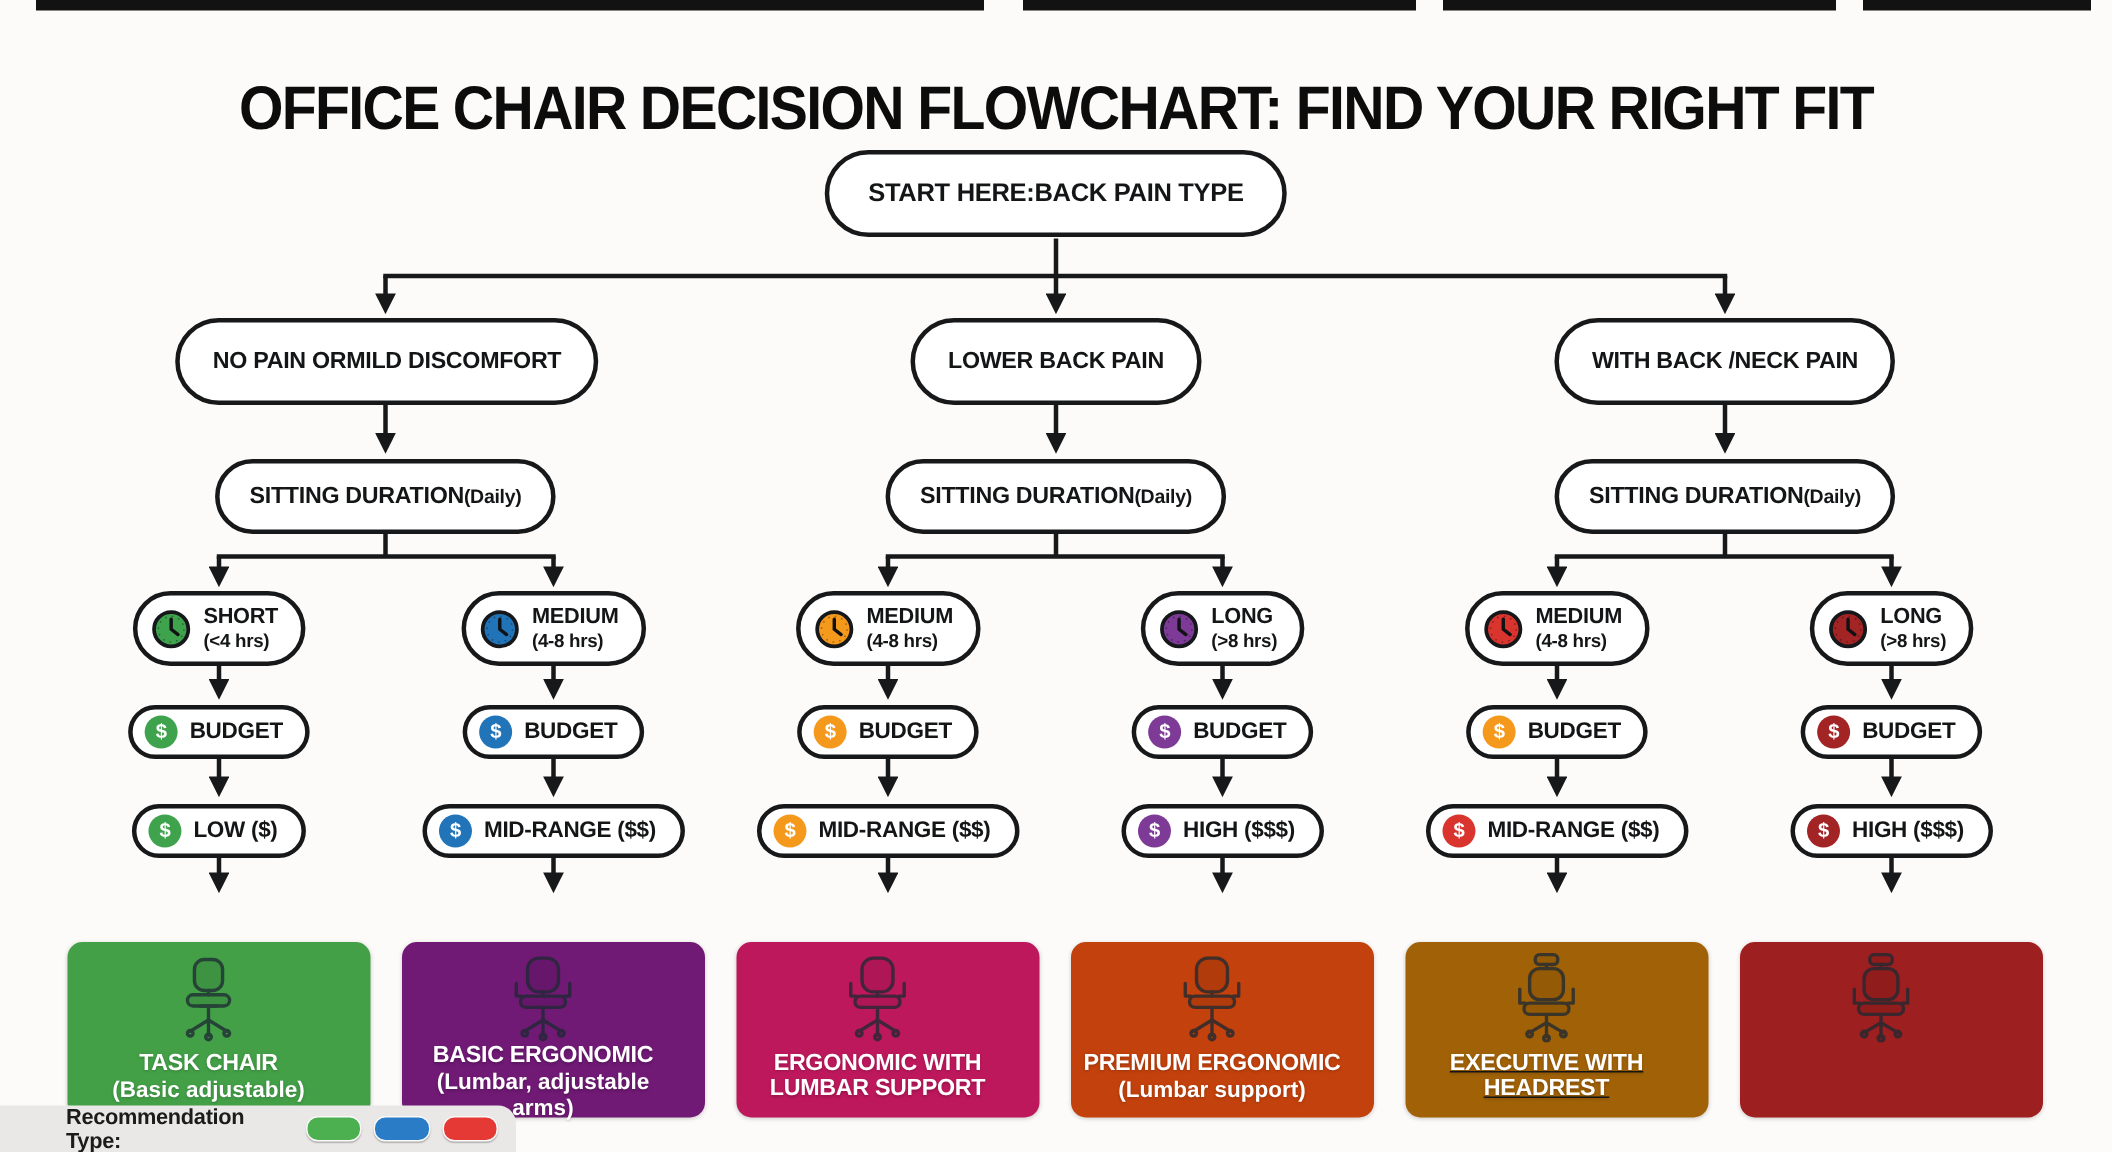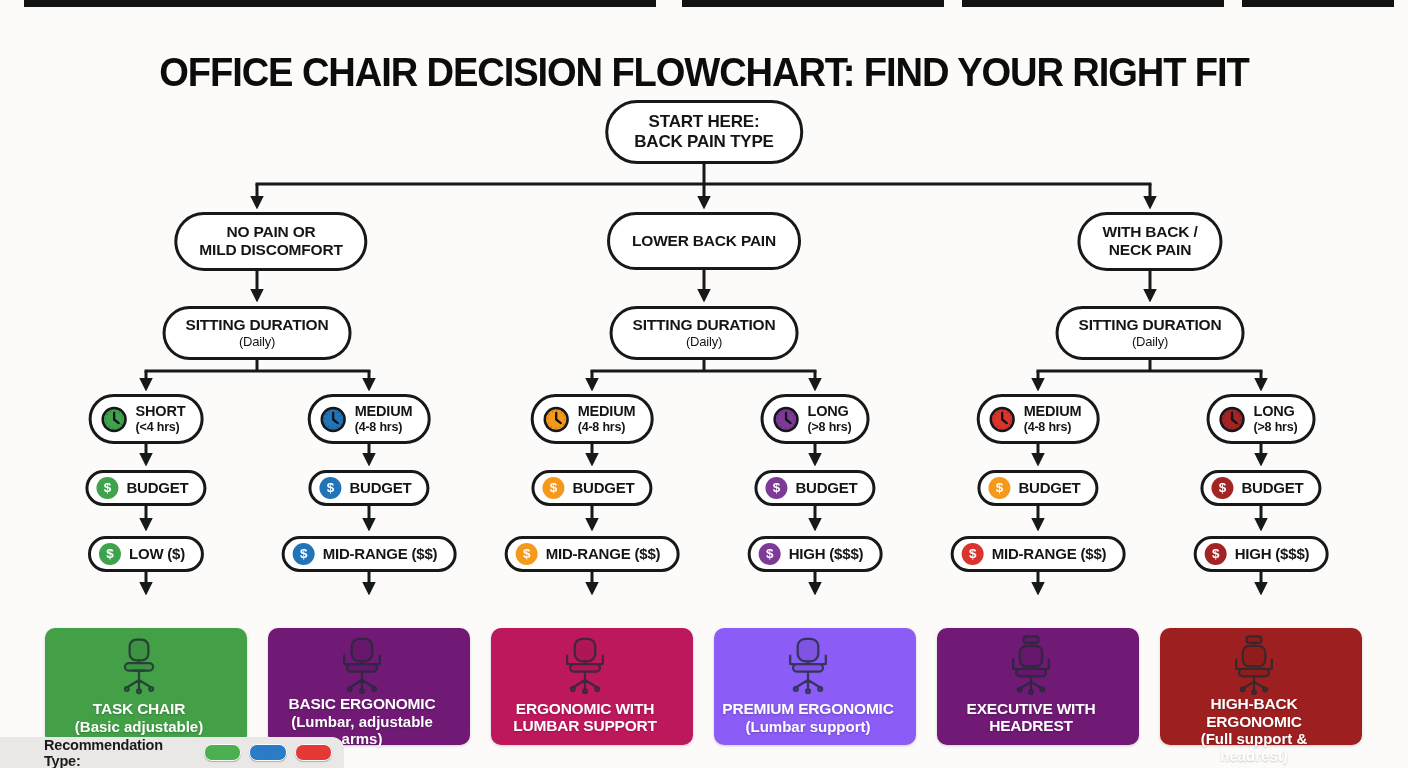--- a/index.html
+++ b/index.html
@@ -9,29 +9,29 @@
   }
   .topbar-seg{position:absolute;top:0;height:7px;background:#121212;}
   .title{
     position:absolute;top:22px;left:0;width:100%;text-align:center;
     font-size:41px;font-weight:bold;letter-spacing:-1.2px;color:#0c0c0c;
     transform:scaleX(.93);transform-origin:center;white-space:nowrap;
   }
   .pill{
     position:absolute;transform:translateX(-50%);
     background:#fff;border:3px solid #17181a;border-radius:999px;
-    display:flex;flex-direction:column;align-items:center;justify-content:center;
+    display:flex;align-items:center;justify-content:center;
     text-align:center;line-height:1.18;letter-spacing:-.2px;box-sizing:border-box;
   }
   .pill-row{flex-direction:row;gap:8px;}
   .start-node{top:100px;min-height:58px;padding:9px 26px;border-width:3.5px;font-size:17px;font-weight:bold;}
   .branch-node{top:212px;min-height:58px;padding:8px 22px;font-size:15.5px;font-weight:bold;}
   .sitting-node{top:306px;min-height:50px;padding:7px 20px;}
   .sitting-node .t1{font-size:15.5px;font-weight:bold;}
-  .sitting-node .t2{font-size:13px;font-weight:400;}
+  .sitting-node .t2{font-size:13px;font-weight:700;}
   .duration-node{top:394px;min-height:50px;padding:5px 15px 5px 9px;}
   .duration-text{display:flex;flex-direction:column;text-align:left;}
   .duration-text .t1{font-size:14.5px;font-weight:bold;}
   .duration-text .t2{font-size:12.5px;font-weight:600;}
   .budget-node{top:470px;min-height:36px;padding:4px 15px 4px 8px;font-size:15px;font-weight:bold;}
   .price-node{top:536px;min-height:36px;padding:4px 16px 4px 8px;font-size:15px;font-weight:bold;}
   .clock{width:27px;height:27px;flex:0 0 auto;}
   .dollar{
     width:22px;height:22px;border-radius:50%;flex:0 0 auto;
     display:flex;align-items:center;justify-content:center;
@@ -151,21 +151,21 @@
     <line x1="1038" y1="572" x2="1038" y2="592" marker-end="url(#arr)"></line>
     <line x1="1261" y1="572" x2="1261" y2="592" marker-end="url(#arr)"></line>
   </g>
 </svg>
 
 <div class="pill start-node" style="left:704px">
   <span>START HERE:</span>
   <span>BACK PAIN TYPE</span>
 </div>
 
-<div class="pill branch-node" style="left:271px">
+<div class="pill branch-node" style="left:258px">
   <span>NO PAIN OR</span>
   <span>MILD DISCOMFORT</span>
 </div>
 <div class="pill branch-node" style="left:704px">
   <span>LOWER BACK PAIN</span>
   <span></span>
 </div>
 <div class="pill branch-node" style="left:1150px">
   <span>WITH BACK /</span>
   <span>NECK PAIN</span>
@@ -345,46 +345,42 @@
 </div>
 <div class="result-box" style="left: 491px; background-color: #be185d;">
   <svg class="chair" viewBox="0 0 64 64">
       <use href="#chair-ergo"></use>
     </svg>
   <div class="result-text">
       <div class="t1">ERGONOMIC WITH LUMBAR SUPPORT</div>
       <div class="t2"></div>
     </div>
 </div>
-<div class="result-box" style="left: 714px; background-color: #8b5cf6;">
+<div class="result-box" style="left: 714px; background-color: #c2410c;">
   <svg class="chair" viewBox="0 0 64 64">
       <use href="#chair-ergo"></use>
     </svg>
   <div class="result-text">
       <div class="t1">PREMIUM ERGONOMIC</div>
       <div class="t2">(Lumbar support)</div>
     </div>
 </div>
-<div class="result-box" style="left: 937px; background-color: #701a75;">
+<div class="result-box" style="left: 937px; background-color: #a16207; text-decoration: underline;">
   <svg class="chair" viewBox="0 0 64 64">
       <use href="#chair-headrest"></use>
     </svg>
   <div class="result-text">
       <div class="t1">EXECUTIVE WITH HEADREST</div>
       <div class="t2"></div>
     </div>
 </div>
 <div class="result-box" style="left: 1160px; background-color: rgb(158, 31, 31);">
   <svg class="chair" viewBox="0 0 64 64">
       <use href="#chair-headrest"></use>
     </svg>
-  <div class="result-text">
-      <div class="t1">HIGH-BACK ERGONOMIC</div>
-      <div class="t2">(Full support &amp; headrest)</div>
-    </div>
 </div>
 
 <div class="legend">
   <span class="legend-label">Recommendation Type:</span>
   <span class="swatch" style="background-color: rgb(76, 175, 80);"></span>
   <span class="swatch" style="background-color: rgb(43, 124, 199);"></span>
   <span class="swatch" style="background-color: rgb(229, 57, 53);"></span>
 </div>
 
 </body></html>

